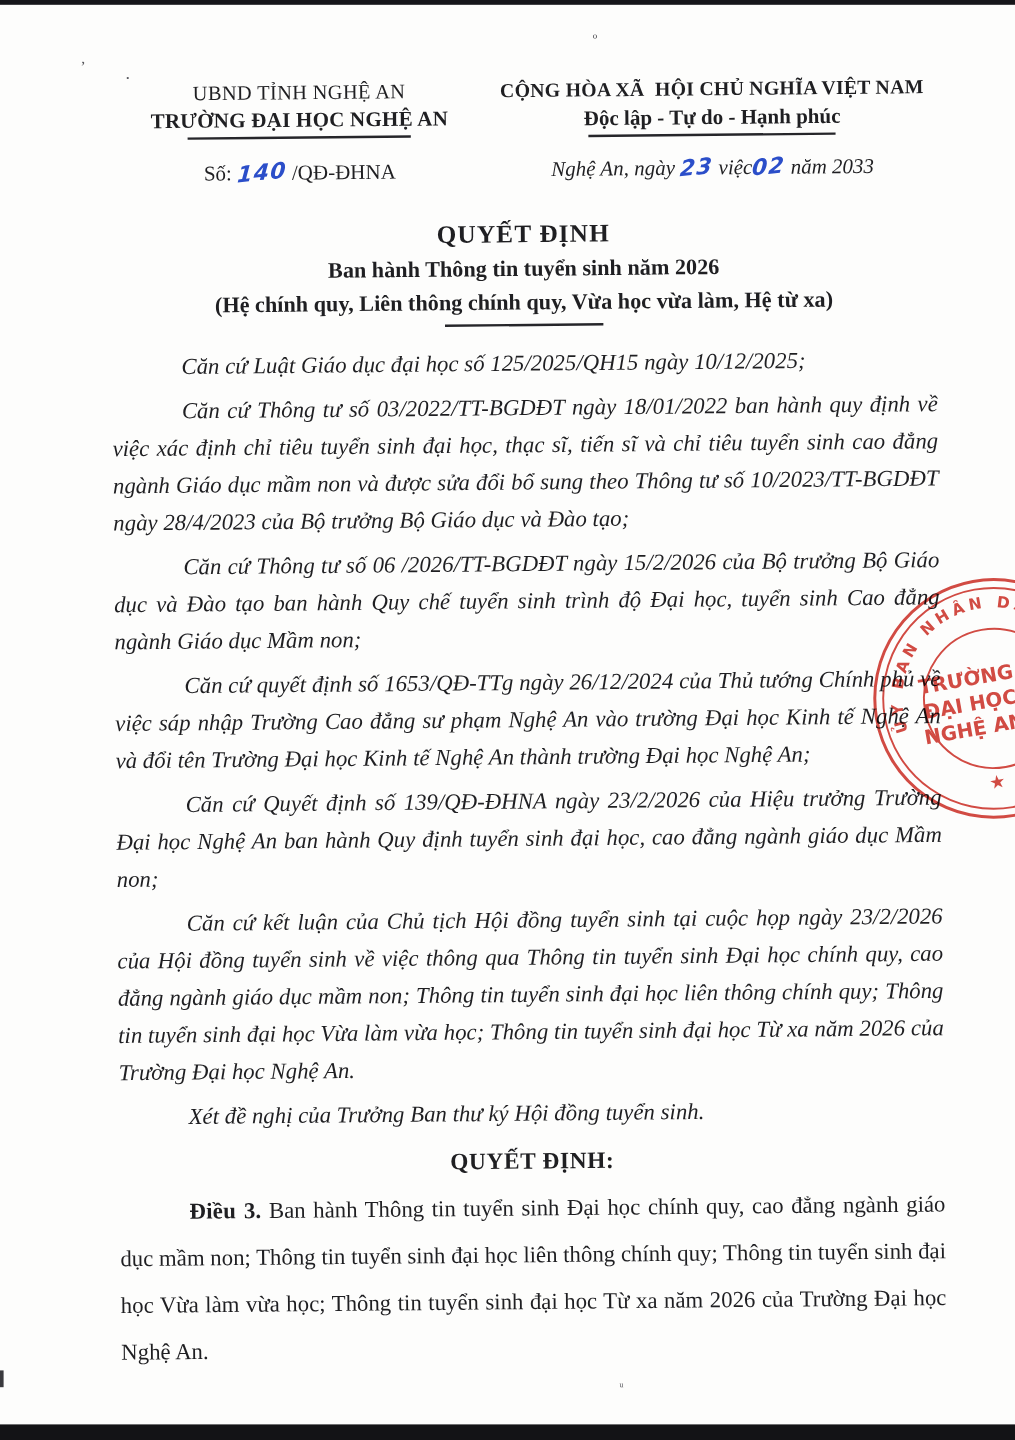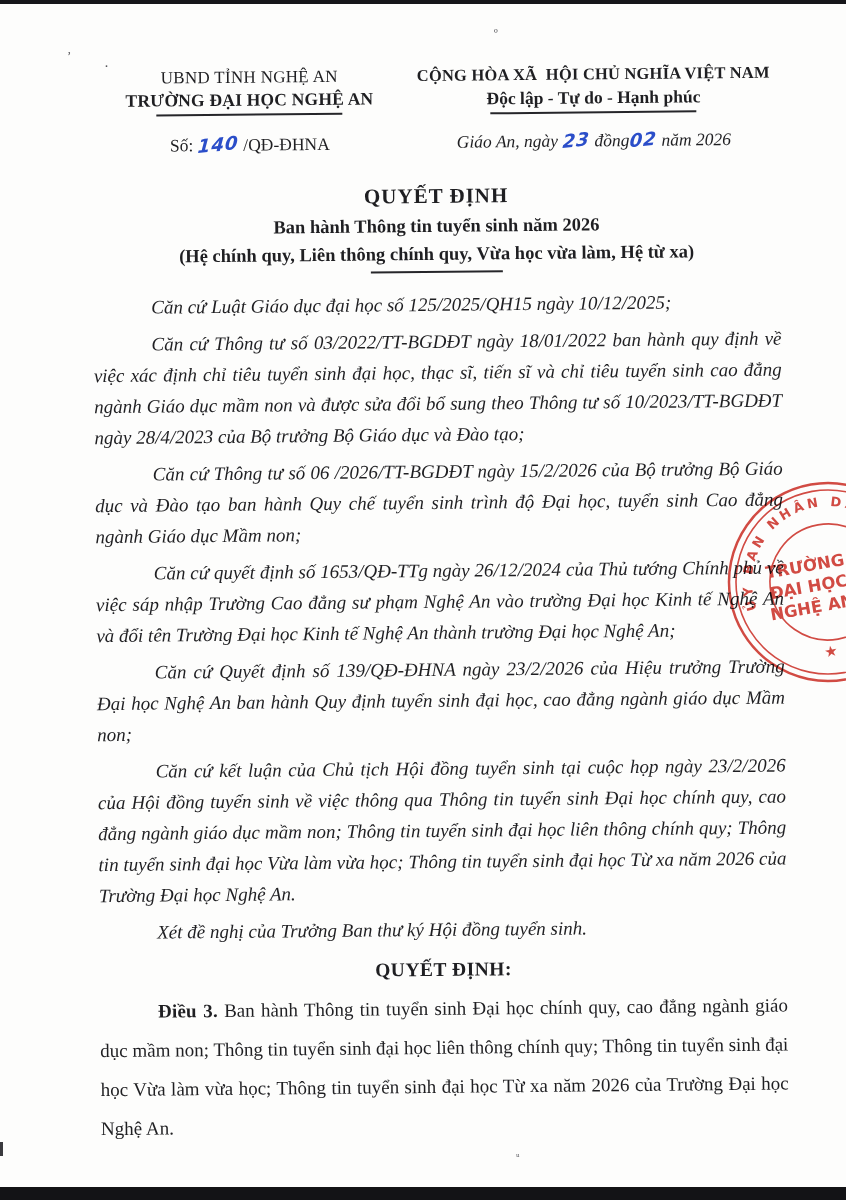--- a/index.html
+++ b/index.html
@@ -83,24 +83,24 @@
           <span>Số:</span>
           <span class="hand">140</span>
           <span>/QĐ-ĐHNA</span>
         </div>
       </div>
       <div class="hdr-right">
         <div class="nat-1">CỘNG HÒA XÃ  HỘI CHỦ NGHĨA VIỆT NAM</div>
         <div class="nat-2">Độc lập - Tự do - Hạnh phúc</div>
         <div class="u-line u-motto"></div>
         <div class="date-line">
-          <span>Giáo An, ngày</span>
+          <span>Nghệ An, ngày</span>
           <span class="hand">23</span>
-          <span>đồng</span><span class="hand">02</span>
-          <span>năm 2026</span>
+          <span>việc</span><span class="hand">02</span>
+          <span>năm 2033</span>
         </div>
       </div>
     </div>
 
     <div class="title-block">
       <div class="t-main">QUYẾT ĐỊNH</div>
       <div class="t-sub">Ban hành Thông tin tuyển sinh năm 2026</div>
       <div class="t-sub">(Hệ chính quy, Liên thông chính quy, Vừa học vừa làm, Hệ từ xa)</div>
       <div class="u-title"></div>
     </div>

